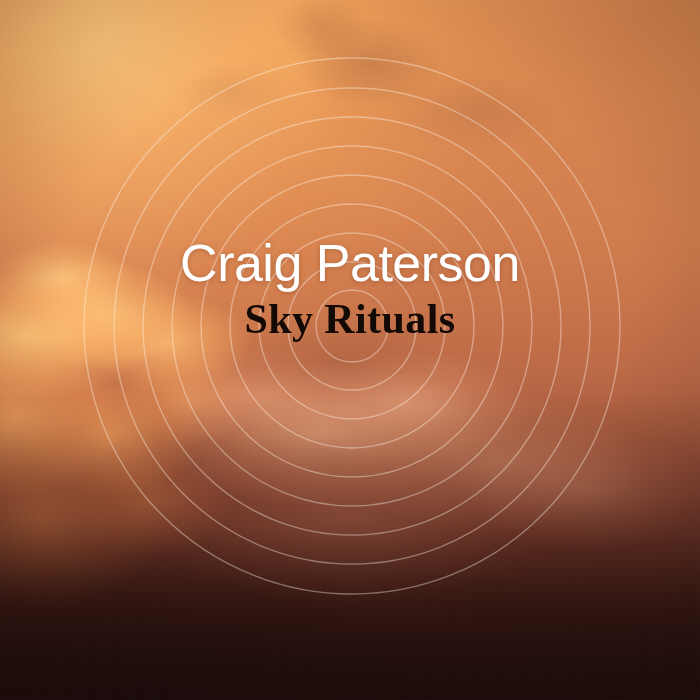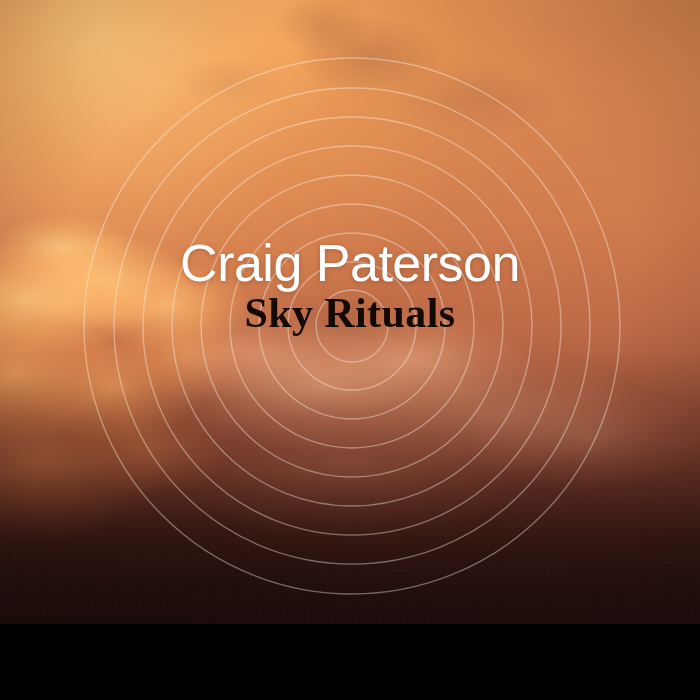--- a/index.html
+++ b/index.html
@@ -4,21 +4,21 @@
 <title>Album Cover</title>
 <style>
   html, body {
     margin: 0;
     padding: 0;
     background: #000;
   }
   #cover {
     position: relative;
     width: 700px;
-    height: 624px;
+    height: 700px;
     overflow: hidden;
     font-family: "Liberation Sans", sans-serif;
     background: #c77a4a;
     text-decoration: underline;
   }
 
   
   .layer {
     position: absolute;
     inset: 0;
@@ -151,20 +151,21 @@
     font-family: "Liberation Sans", sans-serif;
     font-size: 52px;
     font-weight: 400;
     letter-spacing: -0.5px;
     color: #ffffff;
     line-height: 1.06;
     text-shadow: 0 1px 5px rgba(90, 40, 18, 0.3);
   }
   #album-title {
     display: block;
+    margin-top: 6px;
     font-family: "Liberation Serif", serif;
     font-size: 42px;
     font-weight: 700;
     letter-spacing: 0.4px;
     color: #140a05;
     line-height: 1.08;
   }
 </style>
 </head>
 <body>

